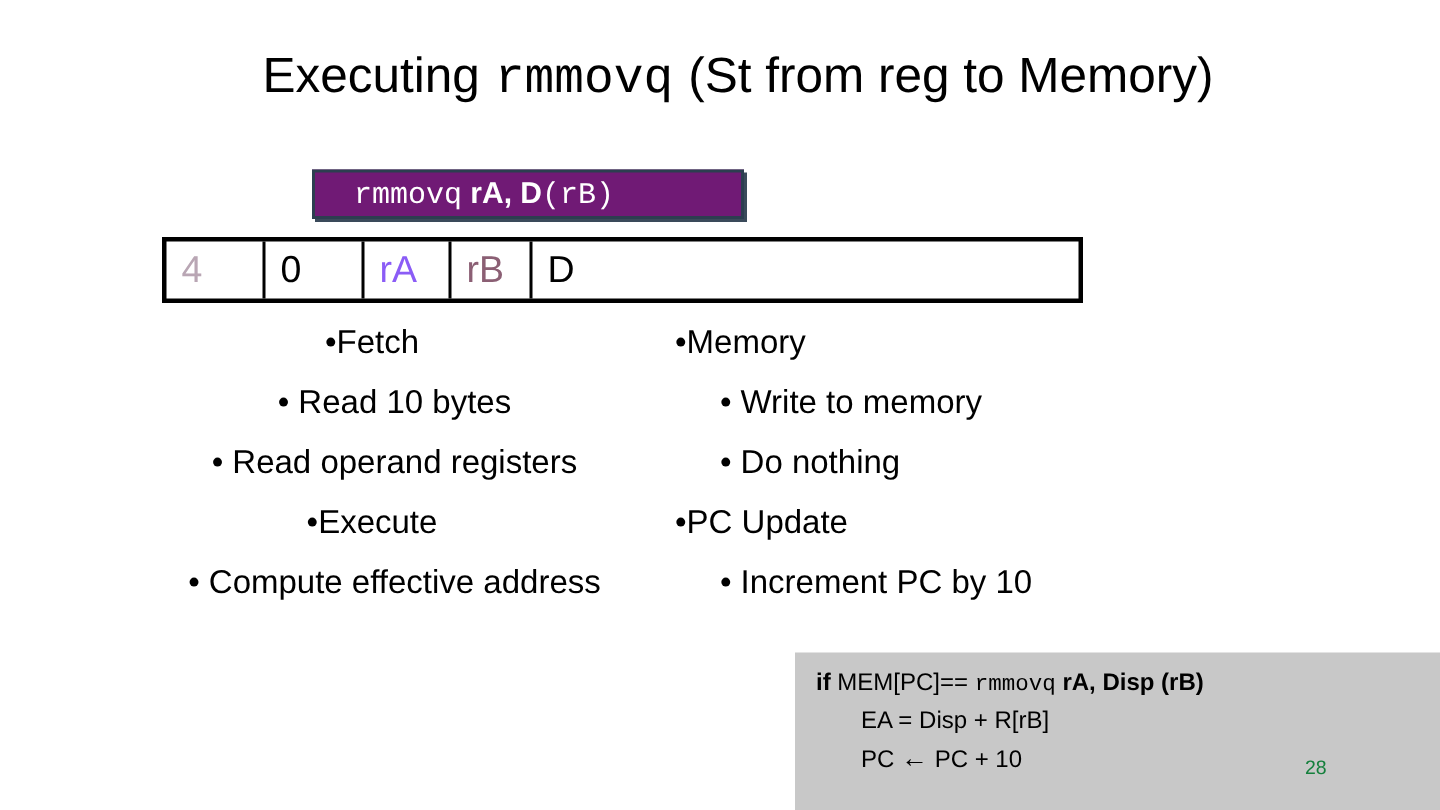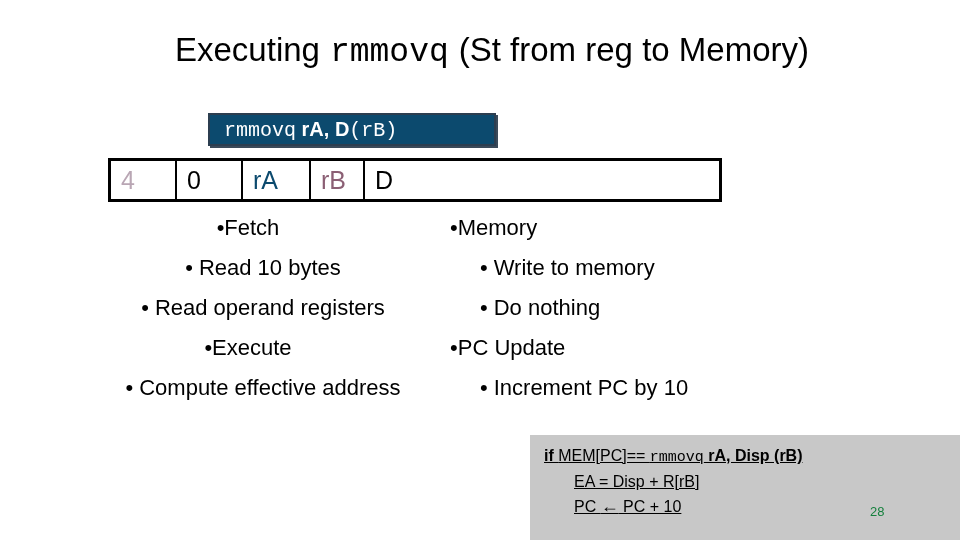--- a/index.html
+++ b/index.html
@@ -35,27 +35,27 @@
   }
   #slide-title .gap { display: inline-block; width: 10px; }
 
   
   #syntax-box {
     position: absolute;
     left: 208px;
     top: 113px;
     width: 288px;
     height: 33px;
-    background: #0c4a6e;
+    background: #701a75;
     border: 2px solid #2c3e50;
     box-shadow: 2px 2px 0 #3a4a5a;
     box-sizing: border-box;
     display: flex;
     align-items: center;
-    padding-left: 14px;
+    padding-left: 26px;
   }
   #syntax-box .txt {
     color: #ffffff;
     font-size: 20px;
     font-weight: bold;
     line-height: 20px;
     white-space: nowrap;
   }
   #syntax-box .mono {
     font-family: "Liberation Mono", monospace;
@@ -83,21 +83,21 @@
     font-size: 25px;
     line-height: 25px;
     height: 100%;
   }
   #encoding-table .cell:last-child {
     border-right: none;
     flex: 1 1 auto;
   }
   .cell-icode { width: 66px; color: #b9a6b4; }
   .cell-ifun  { width: 66px; color: #000000; }
-  .cell-ra    { width: 68px; color: #0c4a6e; }
+  .cell-ra    { width: 58px; color: #8b5cf6; }
   .cell-rb    { width: 54px; color: #8b5f74; }
   .cell-d     { color: #000000; }
 
   
   .stage-col {
     position: absolute;
     top: 208px;
   }
   #stage-col-left  { left: 48px;  width: 400px; text-align: center; }
   #stage-col-right { left: 450px; width: 400px; }
@@ -127,21 +127,20 @@
     height: 105px;
     background: #c8c8c8;
     box-sizing: border-box;
     padding: 9px 0 0 14px;
   }
   #semantics-panel .code-line {
     font-size: 16px;
     line-height: 24px;
     white-space: nowrap;
     color: #000000;
-    text-decoration: underline;
   }
   #semantics-panel .indent { padding-left: 30px; }
   #semantics-panel .b { font-weight: bold; }
   #semantics-panel .mono {
     font-family: "Liberation Mono", monospace;
     font-size: 15px;
   }
   #semantics-panel .big { font-size: 19px; font-weight: bold; }
   #semantics-panel .arrow { font-size: 18px; }
 

